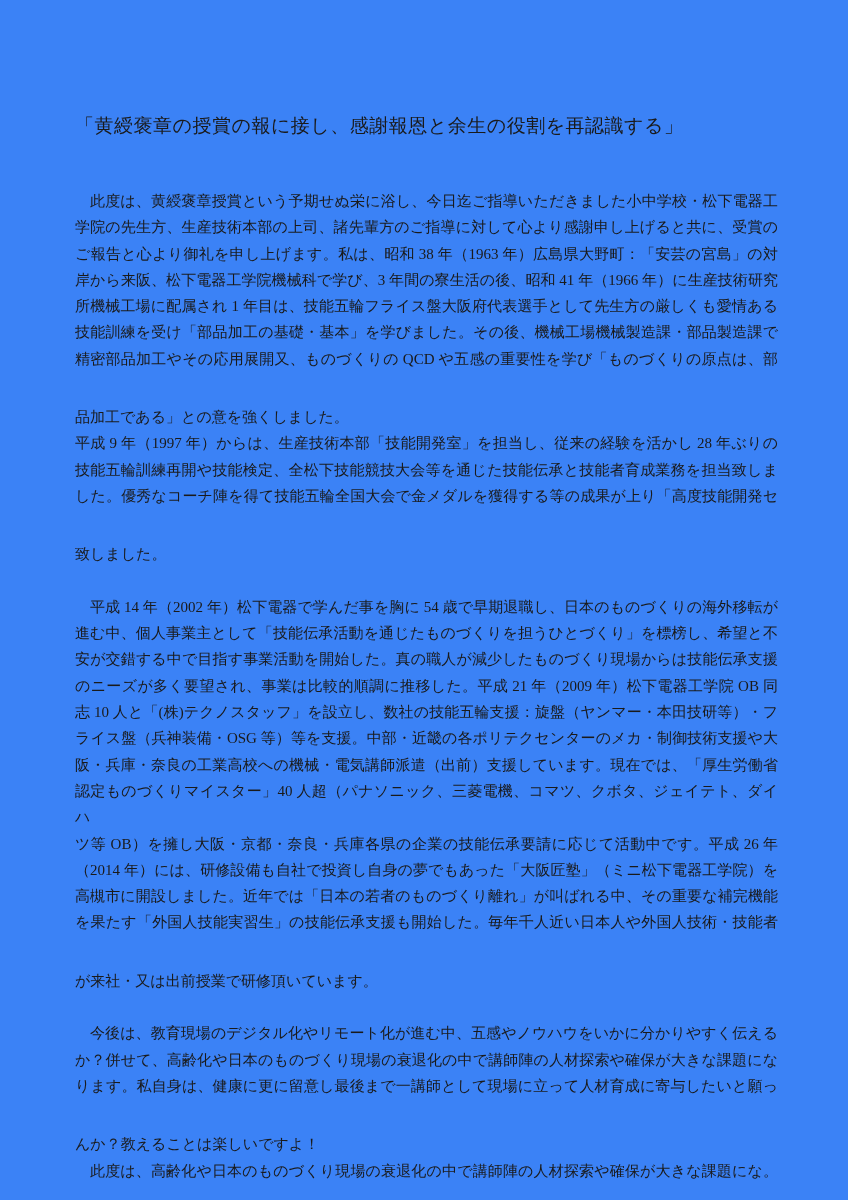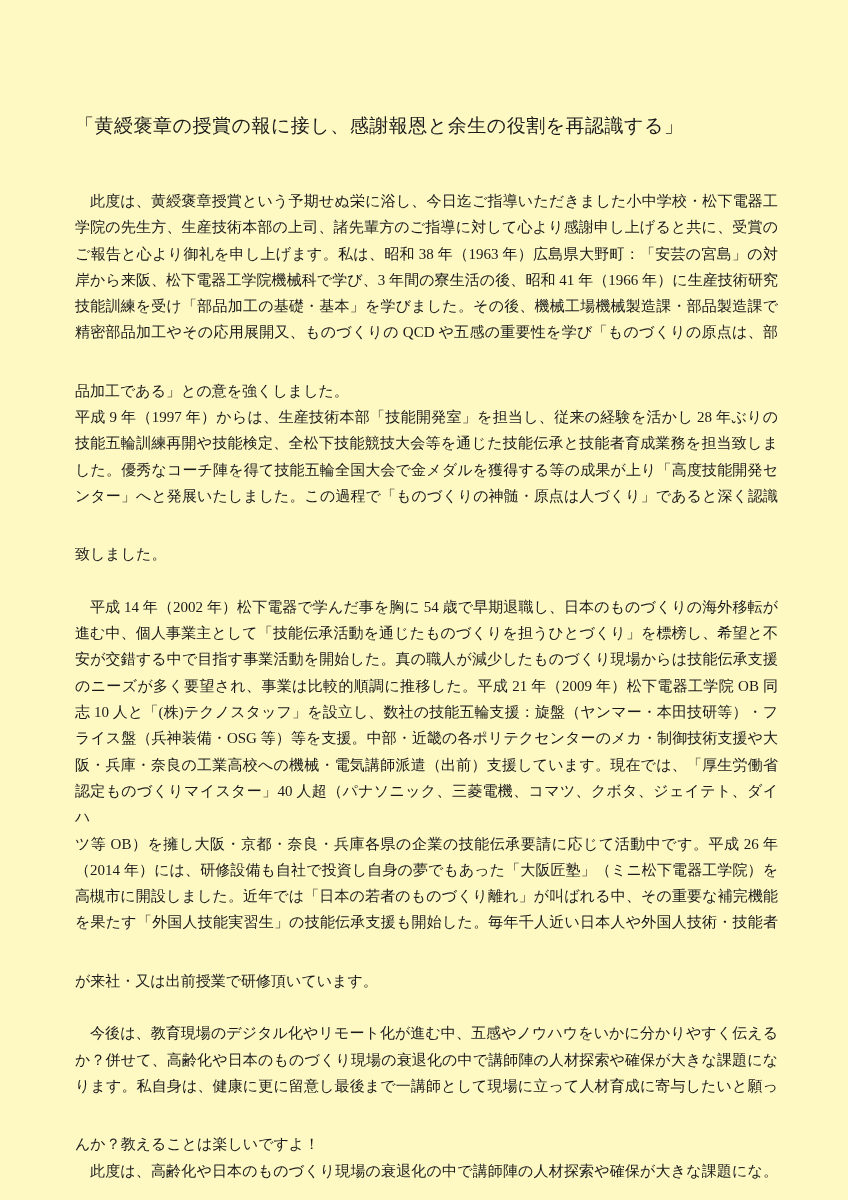--- a/index.html
+++ b/index.html
@@ -4,21 +4,21 @@
 <style>
   html, body {
     margin: 0;
     padding: 0;
     background: #ffffff;
   }
   .page {
     position: relative;
     width: 848px;
     height: 1200px;
-    background: #fef9c3;
+    background: #3b82f6;
     overflow: hidden;
     font-family: "Liberation Serif", "DejaVu Serif", serif;
     color: #1a1a1a;
   }
   .content {
     position: absolute;
     left: 75px;
     top: 112px;
     width: 703px;
   }
@@ -58,27 +58,27 @@
 
     <div class="title">「黄綬褒章の授賞の報に接し、感謝報恩と余生の役割を再認識する」</div>
 
     <div class="doc-body">
 
       <div class="block">
         <div class="line in">此度は、黄綬褒章授賞という予期せぬ栄に浴し、今日迄ご指導いただきました小中学校・松下電器工</div>
         <div class="line">学院の先生方、生産技術本部の上司、諸先輩方のご指導に対して心より感謝申し上げると共に、受賞の</div>
         <div class="line">ご報告と心より御礼を申し上げます。私は、昭和 38 年（1963 年）広島県大野町：「安芸の宮島」の対</div>
         <div class="line">岸から来阪、松下電器工学院機械科で学び、3 年間の寮生活の後、昭和 41 年（1966 年）に生産技術研究</div>
+        <div class="line">所機械工場に配属され 1 年目は、技能五輪フライス盤大阪府代表選手として先生方の厳しくも愛情ある</div>
         <div class="line">技能訓練を受け「部品加工の基礎・基本」を学びました。その後、機械工場機械製造課・部品製造課で</div>
         <div class="line">精密部品加工やその応用展開又、ものづくりの QCD や五感の重要性を学び「ものづくりの原点は、部</div>
         <div class="line pe">品加工である」との意を強くしました。</div>
         <div class="line">平成 9 年（1997 年）からは、生産技術本部「技能開発室」を担当し、従来の経験を活かし 28 年ぶりの</div>
         <div class="line">技能五輪訓練再開や技能検定、全松下技能競技大会等を通じた技能伝承と技能者育成業務を担当致しま</div>
         <div class="line">した。優秀なコーチ陣を得て技能五輪全国大会で金メダルを獲得する等の成果が上り「高度技能開発セ</div>
-        <div class="line">ンター」へと発展いたしました。この過程で「ものづくりの神髄・原点は人づくり」であると深く認識</div>
         <div class="line pe">致しました。</div>
       </div>
 
       <div class="block">
         <div class="line in">平成 14 年（2002 年）松下電器で学んだ事を胸に 54 歳で早期退職し、日本のものづくりの海外移転が</div>
         <div class="line">進む中、個人事業主として「技能伝承活動を通じたものづくりを担うひとづくり」を標榜し、希望と不</div>
         <div class="line">安が交錯する中で目指す事業活動を開始した。真の職人が減少したものづくり現場からは技能伝承支援</div>
         <div class="line">のニーズが多く要望され、事業は比較的順調に推移した。平成 21 年（2009 年）松下電器工学院 OB 同</div>
         <div class="line">志 10 人と「(株)テクノスタッフ」を設立し、数社の技能五輪支援：旋盤（ヤンマー・本田技研等）・フ</div>
         <div class="line">ライス盤（兵神装備・OSG 等）等を支援。中部・近畿の各ポリテクセンターのメカ・制御技術支援や大</div>

